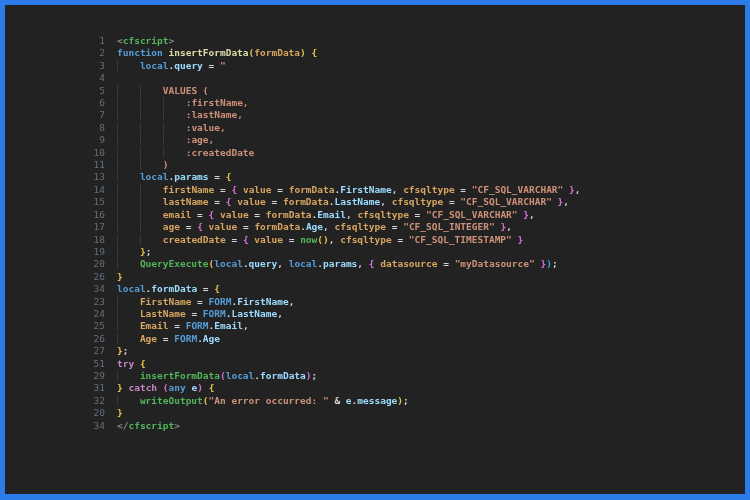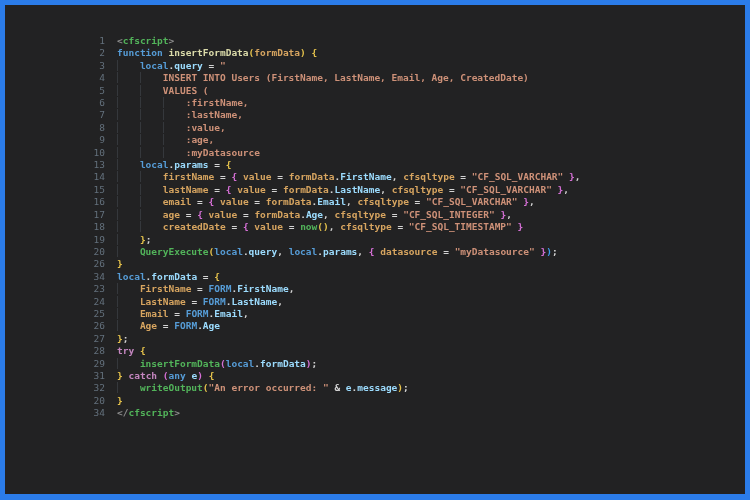--- a/index.html
+++ b/index.html
@@ -15,43 +15,44 @@
 </style>
 </head>
 <body>
 
 <div class="frame">
   <div class="editor">
     <div class="lines">
         <div class="line"><span class="num">1</span><span class="code"><span style="color: rgb(141, 141, 141);">&lt;</span><span style="color: rgb(82, 180, 90);">cfscript</span><span style="color: rgb(141, 141, 141);">&gt;</span></span></div>
         <div class="line"><span class="num">2</span><span class="code"><span style="color: rgb(86, 156, 214);">function </span><span style="color: rgb(220, 220, 170);">insertFormData</span><span style="color: rgb(230, 195, 76);">(</span><span style="color: rgb(215, 165, 96);">formData</span><span style="color: rgb(230, 195, 76);">)</span><span style="color: rgb(212, 212, 212);"> </span><span style="color: rgb(230, 195, 76);">{</span></span></div>
         <div class="line"><span class="num">3</span><span class="code"><span class="ig">    </span><span style="color: rgb(86, 156, 214);">local</span><span style="color: rgb(212, 212, 212);">.</span><span style="color: rgb(156, 220, 254);">query</span><span style="color: rgb(212, 212, 212);"> = </span><span style="color: rgb(206, 145, 120);">"</span></span></div>
-        <div class="line"><span class="num">4</span><span class="code"><span class="ig">    </span><span class="ig">    </span><span style="color: rgb(206, 145, 120);">INSERT INTO Users (FirstName, LastName, Email, Age, CreatedDate)</span></span></div>
+        <div class="line"><span class="num">4</span></div>
         <div class="line"><span class="num">5</span><span class="code"><span class="ig">    </span><span class="ig">    </span><span style="color: rgb(206, 145, 120); text-align: center;">VALUES (</span></span></div>
         <div class="line"><span class="num">6</span><span class="code"><span class="ig">    </span><span class="ig">    </span><span class="ig">    </span><span style="color: rgb(206, 145, 120);">:firstName,</span></span></div>
         <div class="line"><span class="num">7</span><span class="code"><span class="ig">    </span><span class="ig">    </span><span class="ig">    </span><span style="color: rgb(206, 145, 120);">:lastName,</span></span></div>
         <div class="line"><span class="num">8</span><span class="code"><span class="ig">    </span><span class="ig">    </span><span class="ig">    </span><span style="color: rgb(206, 145, 120);">:value,</span></span></div>
         <div class="line"><span class="num">9</span><span class="code"><span class="ig">    </span><span class="ig">    </span><span class="ig">    </span><span style="color: rgb(206, 145, 120);">:age,</span></span></div>
-        <div class="line"><span class="num">10</span><span class="code"><span class="ig">    </span><span class="ig">    </span><span class="ig">    </span><span style="color: rgb(206, 145, 120);">:myDatasource</span></span></div>
+        <div class="line"><span class="num">10</span><span class="code"><span class="ig">    </span><span class="ig">    </span><span class="ig">    </span><span style="color: rgb(206, 145, 120);">:createdDate</span></span></div>
+        <div class="line"><span class="num">11</span><span class="code"><span class="ig">    </span><span class="ig">    </span><span style="color: rgb(206, 145, 120);">)</span></span></div>
         <div class="line"><span class="num">13</span><span class="code"><span class="ig">    </span><span style="color: rgb(86, 156, 214);">local</span><span style="color: rgb(212, 212, 212);">.</span><span style="color: rgb(156, 220, 254);">params</span><span style="color: rgb(212, 212, 212);"> = </span><span style="color: rgb(230, 195, 76);">{</span></span></div>
         <div class="line"><span class="num">14</span><span class="code"><span class="ig">    </span><span class="ig">    </span><span style="color: rgb(215, 165, 96);">firstName</span><span style="color: rgb(212, 212, 212);"> = </span><span style="color: rgb(214, 112, 214);">{</span><span style="color: rgb(212, 212, 212);"> </span><span style="color: rgb(215, 165, 96);">value</span><span style="color: rgb(212, 212, 212);"> = </span><span style="color: rgb(215, 165, 96);">formData</span><span style="color: rgb(212, 212, 212);">.</span><span style="color: rgb(156, 220, 254);">FirstName</span><span style="color: rgb(212, 212, 212);">, </span><span style="color: rgb(215, 165, 96);">cfsqltype</span><span style="color: rgb(212, 212, 212);"> = </span><span style="color: rgb(206, 145, 120);">"CF_SQL_VARCHAR"</span><span style="color: rgb(214, 112, 214);"> }</span><span style="color: rgb(212, 212, 212);">,</span></span></div>
         <div class="line"><span class="num">15</span><span class="code"><span class="ig">    </span><span class="ig">    </span><span style="color: rgb(215, 165, 96);">lastName</span><span style="color: rgb(212, 212, 212);"> = </span><span style="color: rgb(214, 112, 214);">{</span><span style="color: rgb(212, 212, 212);"> </span><span style="color: rgb(215, 165, 96);">value</span><span style="color: rgb(212, 212, 212);"> = </span><span style="color: rgb(215, 165, 96);">formData</span><span style="color: rgb(212, 212, 212);">.</span><span style="color: rgb(156, 220, 254);">LastName</span><span style="color: rgb(212, 212, 212);">, </span><span style="color: rgb(215, 165, 96);">cfsqltype</span><span style="color: rgb(212, 212, 212);"> = </span><span style="color: rgb(206, 145, 120);">"CF_SQL_VARCHAR"</span><span style="color: rgb(214, 112, 214);"> }</span><span style="color: rgb(212, 212, 212);">,</span></span></div>
         <div class="line"><span class="num">16</span><span class="code"><span class="ig">    </span><span class="ig">    </span><span style="color: rgb(215, 165, 96);">email</span><span style="color: rgb(212, 212, 212);"> = </span><span style="color: rgb(214, 112, 214);">{</span><span style="color: rgb(212, 212, 212);"> </span><span style="color: rgb(215, 165, 96);">value</span><span style="color: rgb(212, 212, 212);"> = </span><span style="color: rgb(215, 165, 96);">formData</span><span style="color: rgb(212, 212, 212);">.</span><span style="color: rgb(156, 220, 254);">Email</span><span style="color: rgb(212, 212, 212);">, </span><span style="color: rgb(215, 165, 96);">cfsqltype</span><span style="color: rgb(212, 212, 212);"> = </span><span style="color: rgb(206, 145, 120);">"CF_SQL_VARCHAR"</span><span style="color: rgb(214, 112, 214);"> }</span><span style="color: rgb(212, 212, 212);">,</span></span></div>
         <div class="line"><span class="num">17</span><span class="code"><span class="ig">    </span><span class="ig">    </span><span style="color: rgb(215, 165, 96);">age</span><span style="color: rgb(212, 212, 212);"> = </span><span style="color: rgb(214, 112, 214);">{</span><span style="color: rgb(212, 212, 212);"> </span><span style="color: rgb(215, 165, 96);">value</span><span style="color: rgb(212, 212, 212);"> = </span><span style="color: rgb(215, 165, 96);">formData</span><span style="color: rgb(212, 212, 212);">.</span><span style="color: rgb(156, 220, 254);">Age</span><span style="color: rgb(212, 212, 212);">, </span><span style="color: rgb(215, 165, 96);">cfsqltype</span><span style="color: rgb(212, 212, 212);"> = </span><span style="color: rgb(206, 145, 120);">"CF_SQL_INTEGER"</span><span style="color: rgb(214, 112, 214);"> }</span><span style="color: rgb(212, 212, 212);">,</span></span></div>
         <div class="line"><span class="num">18</span><span class="code"><span class="ig">    </span><span class="ig">    </span><span style="color: rgb(215, 165, 96);">createdDate</span><span style="color: rgb(212, 212, 212);"> = </span><span style="color: rgb(214, 112, 214);">{</span><span style="color: rgb(212, 212, 212);"> </span><span style="color: rgb(215, 165, 96);">value</span><span style="color: rgb(212, 212, 212);"> = </span><span style="color: rgb(82, 180, 90);">now</span><span style="color: rgb(230, 195, 76);">()</span><span style="color: rgb(212, 212, 212);">, </span><span style="color: rgb(215, 165, 96);">cfsqltype</span><span style="color: rgb(212, 212, 212);"> = </span><span style="color: rgb(206, 145, 120);">"CF_SQL_TIMESTAMP"</span><span style="color: rgb(214, 112, 214);"> }</span></span></div>
         <div class="line"><span class="num">19</span><span class="code"><span class="ig">    </span><span style="color: rgb(230, 195, 76);">}</span><span style="color: rgb(212, 212, 212);">;</span></span></div>
         <div class="line"><span class="num">20</span><span class="code"><span class="ig">    </span><span style="color: rgb(82, 180, 90);">QueryExecute</span><span style="color: rgb(230, 195, 76);">(</span><span style="color: rgb(86, 156, 214);">local</span><span style="color: rgb(212, 212, 212);">.</span><span style="color: rgb(156, 220, 254);">query</span><span style="color: rgb(212, 212, 212);">, </span><span style="color: rgb(86, 156, 214);">local</span><span style="color: rgb(212, 212, 212);">.</span><span style="color: rgb(156, 220, 254);">params</span><span style="color: rgb(212, 212, 212);">, </span><span style="color: rgb(214, 112, 214);">{</span><span style="color: rgb(212, 212, 212);"> </span><span style="color: rgb(215, 165, 96);">datasource</span><span style="color: rgb(212, 212, 212);"> = </span><span style="color: rgb(206, 145, 120);">"myDatasource"</span><span style="color: rgb(214, 112, 214);"> }</span><span style="color: rgb(61, 159, 239);">)</span><span style="color: rgb(212, 212, 212);">;</span></span></div>
         <div class="line"><span class="num">26</span><span class="code"><span style="color: rgb(230, 195, 76);">}</span></span></div>
         <div class="line"><span class="num">34</span><span class="code"><span style="color: rgb(86, 156, 214);">local</span><span style="color: rgb(212, 212, 212);">.</span><span style="color: rgb(156, 220, 254);">formData</span><span style="color: rgb(212, 212, 212);"> = </span><span style="color: rgb(230, 195, 76);">{</span></span></div>
         <div class="line"><span class="num">23</span><span class="code"><span class="ig">    </span><span style="color: rgb(215, 165, 96);">FirstName</span><span style="color: rgb(212, 212, 212);"> = </span><span style="color: rgb(86, 156, 214);">FORM</span><span style="color: rgb(212, 212, 212);">.</span><span style="color: rgb(156, 220, 254);">FirstName</span><span style="color: rgb(212, 212, 212);">,</span></span></div>
         <div class="line"><span class="num">24</span><span class="code"><span class="ig">    </span><span style="color: rgb(215, 165, 96);">LastName</span><span style="color: rgb(212, 212, 212);"> = </span><span style="color: rgb(86, 156, 214);">FORM</span><span style="color: rgb(212, 212, 212);">.</span><span style="color: rgb(156, 220, 254);">LastName</span><span style="color: rgb(212, 212, 212);">,</span></span></div>
         <div class="line"><span class="num">25</span><span class="code"><span class="ig">    </span><span style="color: rgb(215, 165, 96);">Email</span><span style="color: rgb(212, 212, 212);"> = </span><span style="color: rgb(86, 156, 214);">FORM</span><span style="color: rgb(212, 212, 212);">.</span><span style="color: rgb(156, 220, 254);">Email</span><span style="color: rgb(212, 212, 212);">,</span></span></div>
         <div class="line"><span class="num">26</span><span class="code"><span class="ig">    </span><span style="color: rgb(215, 165, 96);">Age</span><span style="color: rgb(212, 212, 212);"> = </span><span style="color: rgb(86, 156, 214);">FORM</span><span style="color: rgb(212, 212, 212);">.</span><span style="color: rgb(156, 220, 254);">Age</span></span></div>
         <div class="line"><span class="num">27</span><span class="code"><span style="color: rgb(230, 195, 76);">}</span><span style="color: rgb(212, 212, 212);">;</span></span></div>
-        <div class="line"><span class="num">28</span><span class="code"><span style="color: rgb(197, 134, 192);">try</span><span style="color: rgb(212, 212, 212);"> </span><span style="color: rgb(230, 195, 76);">{</span></span></div>
+        <div class="line"><span class="num">51</span><span class="code"><span style="color: rgb(197, 134, 192);">try</span><span style="color: rgb(212, 212, 212);"> </span><span style="color: rgb(230, 195, 76);">{</span></span></div>
         <div class="line"><span class="num">29</span><span class="code"><span class="ig">    </span><span style="color: rgb(82, 180, 90);">insertFormData</span><span style="color: rgb(214, 112, 214);">(</span><span style="color: rgb(86, 156, 214);">local</span><span style="color: rgb(212, 212, 212);">.</span><span style="color: rgb(156, 220, 254);">formData</span><span style="color: rgb(214, 112, 214);">)</span><span style="color: rgb(212, 212, 212);">;</span></span></div>
         <div class="line"><span class="num">31</span><span class="code"><span style="color: rgb(230, 195, 76);">}</span><span style="color: rgb(212, 212, 212);"> </span><span style="color: rgb(197, 134, 192);">catch</span><span style="color: rgb(212, 212, 212);"> </span><span style="color: rgb(214, 112, 214);">(</span><span style="color: rgb(86, 156, 214);">any</span><span style="color: rgb(212, 212, 212);"> </span><span style="color: rgb(156, 220, 254);">e</span><span style="color: rgb(214, 112, 214);">)</span><span style="color: rgb(212, 212, 212);"> </span><span style="color: rgb(230, 195, 76);">{</span></span></div>
         <div class="line"><span class="num">32</span><span class="code"><span class="ig">    </span><span style="color: rgb(82, 180, 90);">writeOutput</span><span style="color: rgb(230, 195, 76);">(</span><span style="color: rgb(206, 145, 120);">"An error occurred: "</span><span style="color: rgb(212, 212, 212);"> &amp; </span><span style="color: rgb(156, 220, 254);">e</span><span style="color: rgb(212, 212, 212);">.</span><span style="color: rgb(156, 220, 254);">message</span><span style="color: rgb(230, 195, 76);">)</span><span style="color: rgb(212, 212, 212);">;</span></span></div>
         <div class="line"><span class="num">20</span><span class="code"><span style="color: rgb(230, 195, 76);">}</span></span></div>
         <div class="line"><span class="num">34</span><span class="code"><span style="color: rgb(141, 141, 141);">&lt;/</span><span style="color: rgb(82, 180, 90);">cfscript</span><span style="color: rgb(141, 141, 141);">&gt;</span></span></div>
       </div>
   </div>
 </div>
 
 </body></html>

